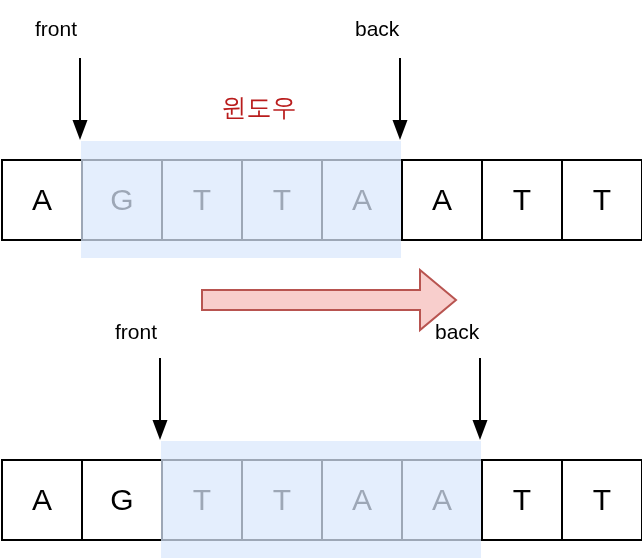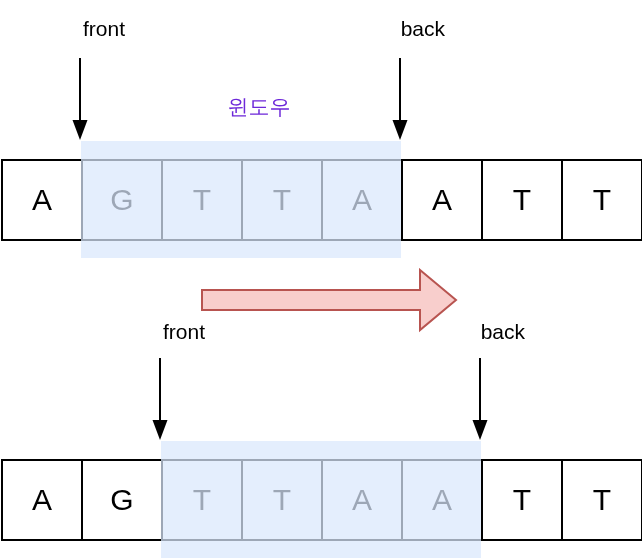--- a/index.html
+++ b/index.html
@@ -7,32 +7,32 @@
     width: 642px; height: 560px;
     position: relative;
     background: #ffffff;
     overflow: hidden;
     font-family: "Liberation Sans", sans-serif;
     color: #000;
   }
   .label {
     position: absolute;
     width: 90px;
-    text-align: right;
+    text-align: left;
     font-size: 21px;
     line-height: 24px;
     color: #000;
   }
   .window-label {
     position: absolute;
     width: 120px;
     text-align: center;
-    font-size: 21px;
+    font-size: 25px;
     line-height: 26px;
-    color: #6d28d9;
+    color: #b91c1c;
   }
   .seq-row {
     position: absolute;
     left: 1px;
     width: 641px;
     height: 82px;
   }
   .cell {
     position: absolute;
     top: 0;

